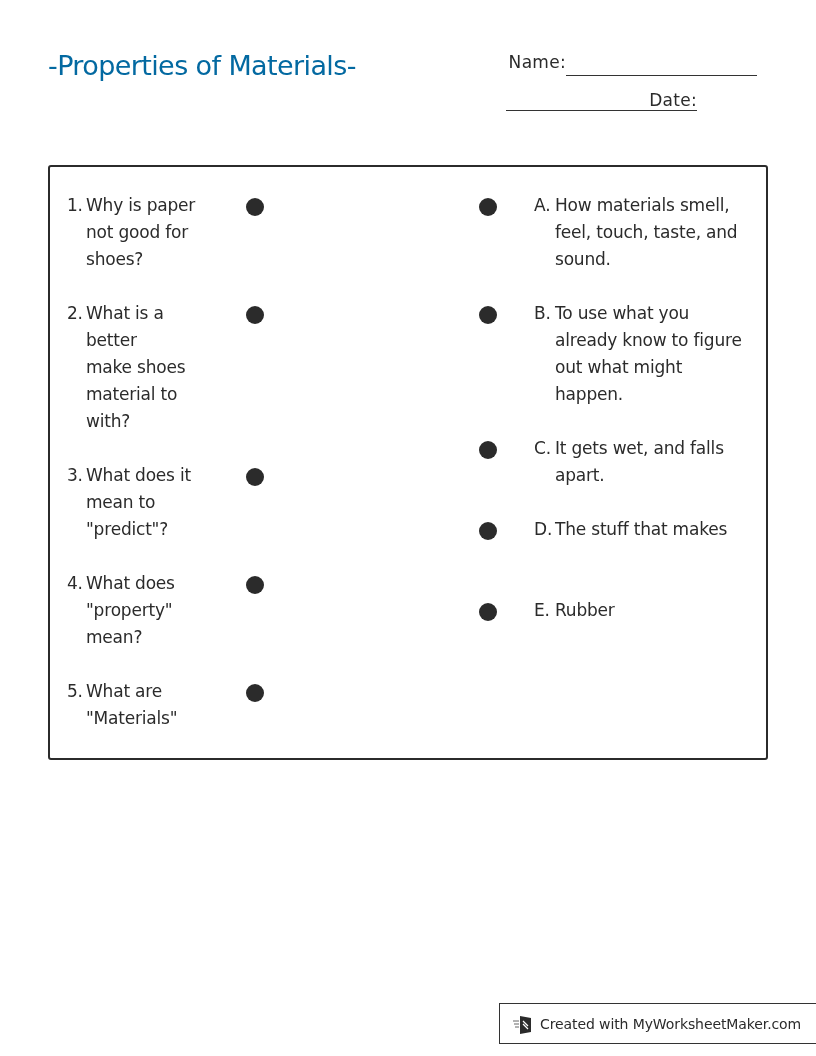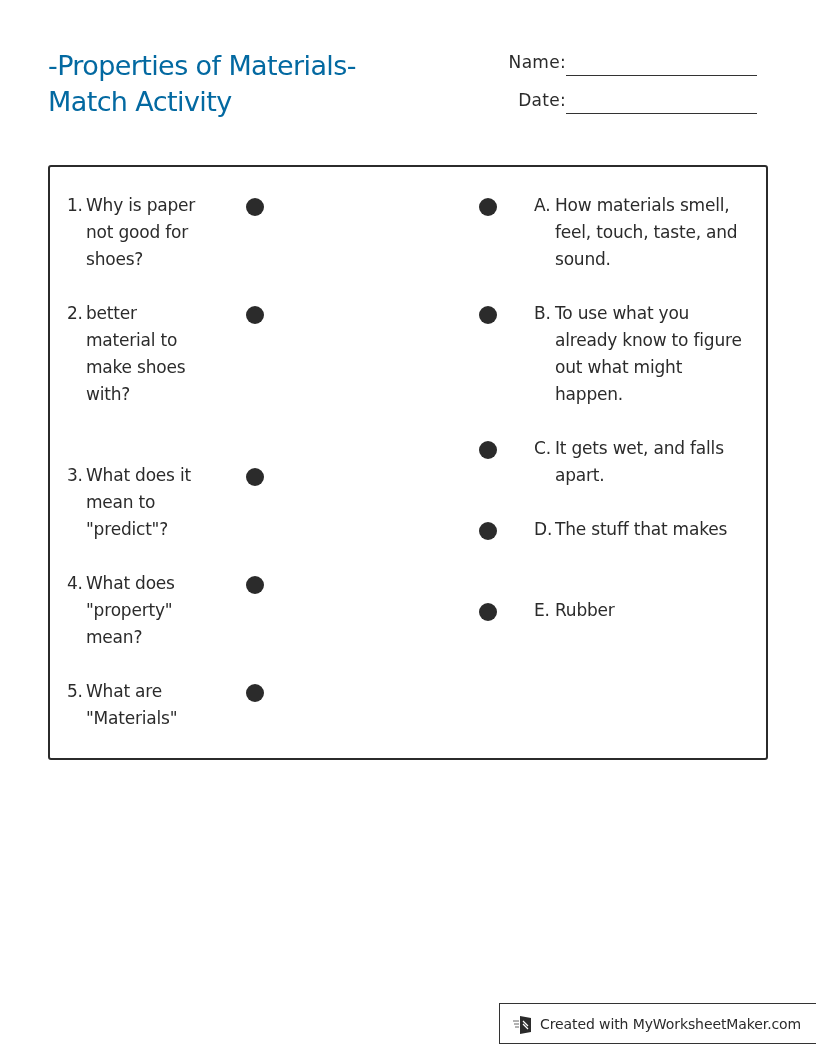--- a/index.html
+++ b/index.html
@@ -15,21 +15,21 @@
   .title div { white-space: nowrap; }
   .field {
     position: absolute; display: flex; align-items: flex-end;
     font-size: 17px; color: #2b2b2b;
   }
   .field .label { text-align: right; width: 60px; letter-spacing: 0.3px; }
   .field .line {
     width: 191px; border-bottom: 1.5px solid #333; height: 0; margin-bottom: -4px;
   }
   .field.name { left: 506px; top: 52px; }
-  .field.date { left: 506px; top: 90px; }
+  .field.date { left: 506px; top: 90px; flex-direction: column; }
 
   .box {
     position: absolute; left: 48px; top: 165px; width: 716px; height: 591px;
     border: 2px solid #2b2b2b; border-radius: 3px;
   }
   .q {
     position: absolute; font-size: 17px; line-height: 27px; color: #2b2b2b;
     letter-spacing: -0.2px;
   }
   .q .num { position: absolute; left: 0; top: 0; width: 20px; }
@@ -52,21 +52,20 @@
     display: flex; align-items: center; padding-left: 12px;
     font-size: 14px; color: #2b2b2b; letter-spacing: -0.1px;
   }
   .footer svg { margin-right: 6px; }
 </style>
 </head>
 <body>
 
 <div class="title">
   <div>-Properties of Materials-</div>
-  <div>Match Activity</div>
 </div>
 
 <div class="field name">
   <span class="label">Name:</span>
   <span class="line"></span>
 </div>
 <div class="field date">
   <span class="label">Date:</span>
   <span class="line"></span>
 </div>
@@ -79,23 +78,24 @@
       <div>Why is paper</div>
       <div>not good for</div>
       <div>shoes?</div>
     </div>
   </div>
   <div class="dot l" style="top:31px"></div>
 
   <div class="q left-q" style="top:133px">
     <span class="num">2.</span>
     <div class="txt">
+      <div>What is a</div>
       <div>better</div>
+      <div>make shoes</div>
       <div>material to</div>
-      <div>make shoes</div>
       <div>with?</div>
     </div>
   </div>
   <div class="dot l" style="top:139px"></div>
 
   <div class="q left-q" style="top:295px">
     <span class="num">3.</span>
     <div class="txt">
       <div>What does it</div>
       <div>mean to</div>

